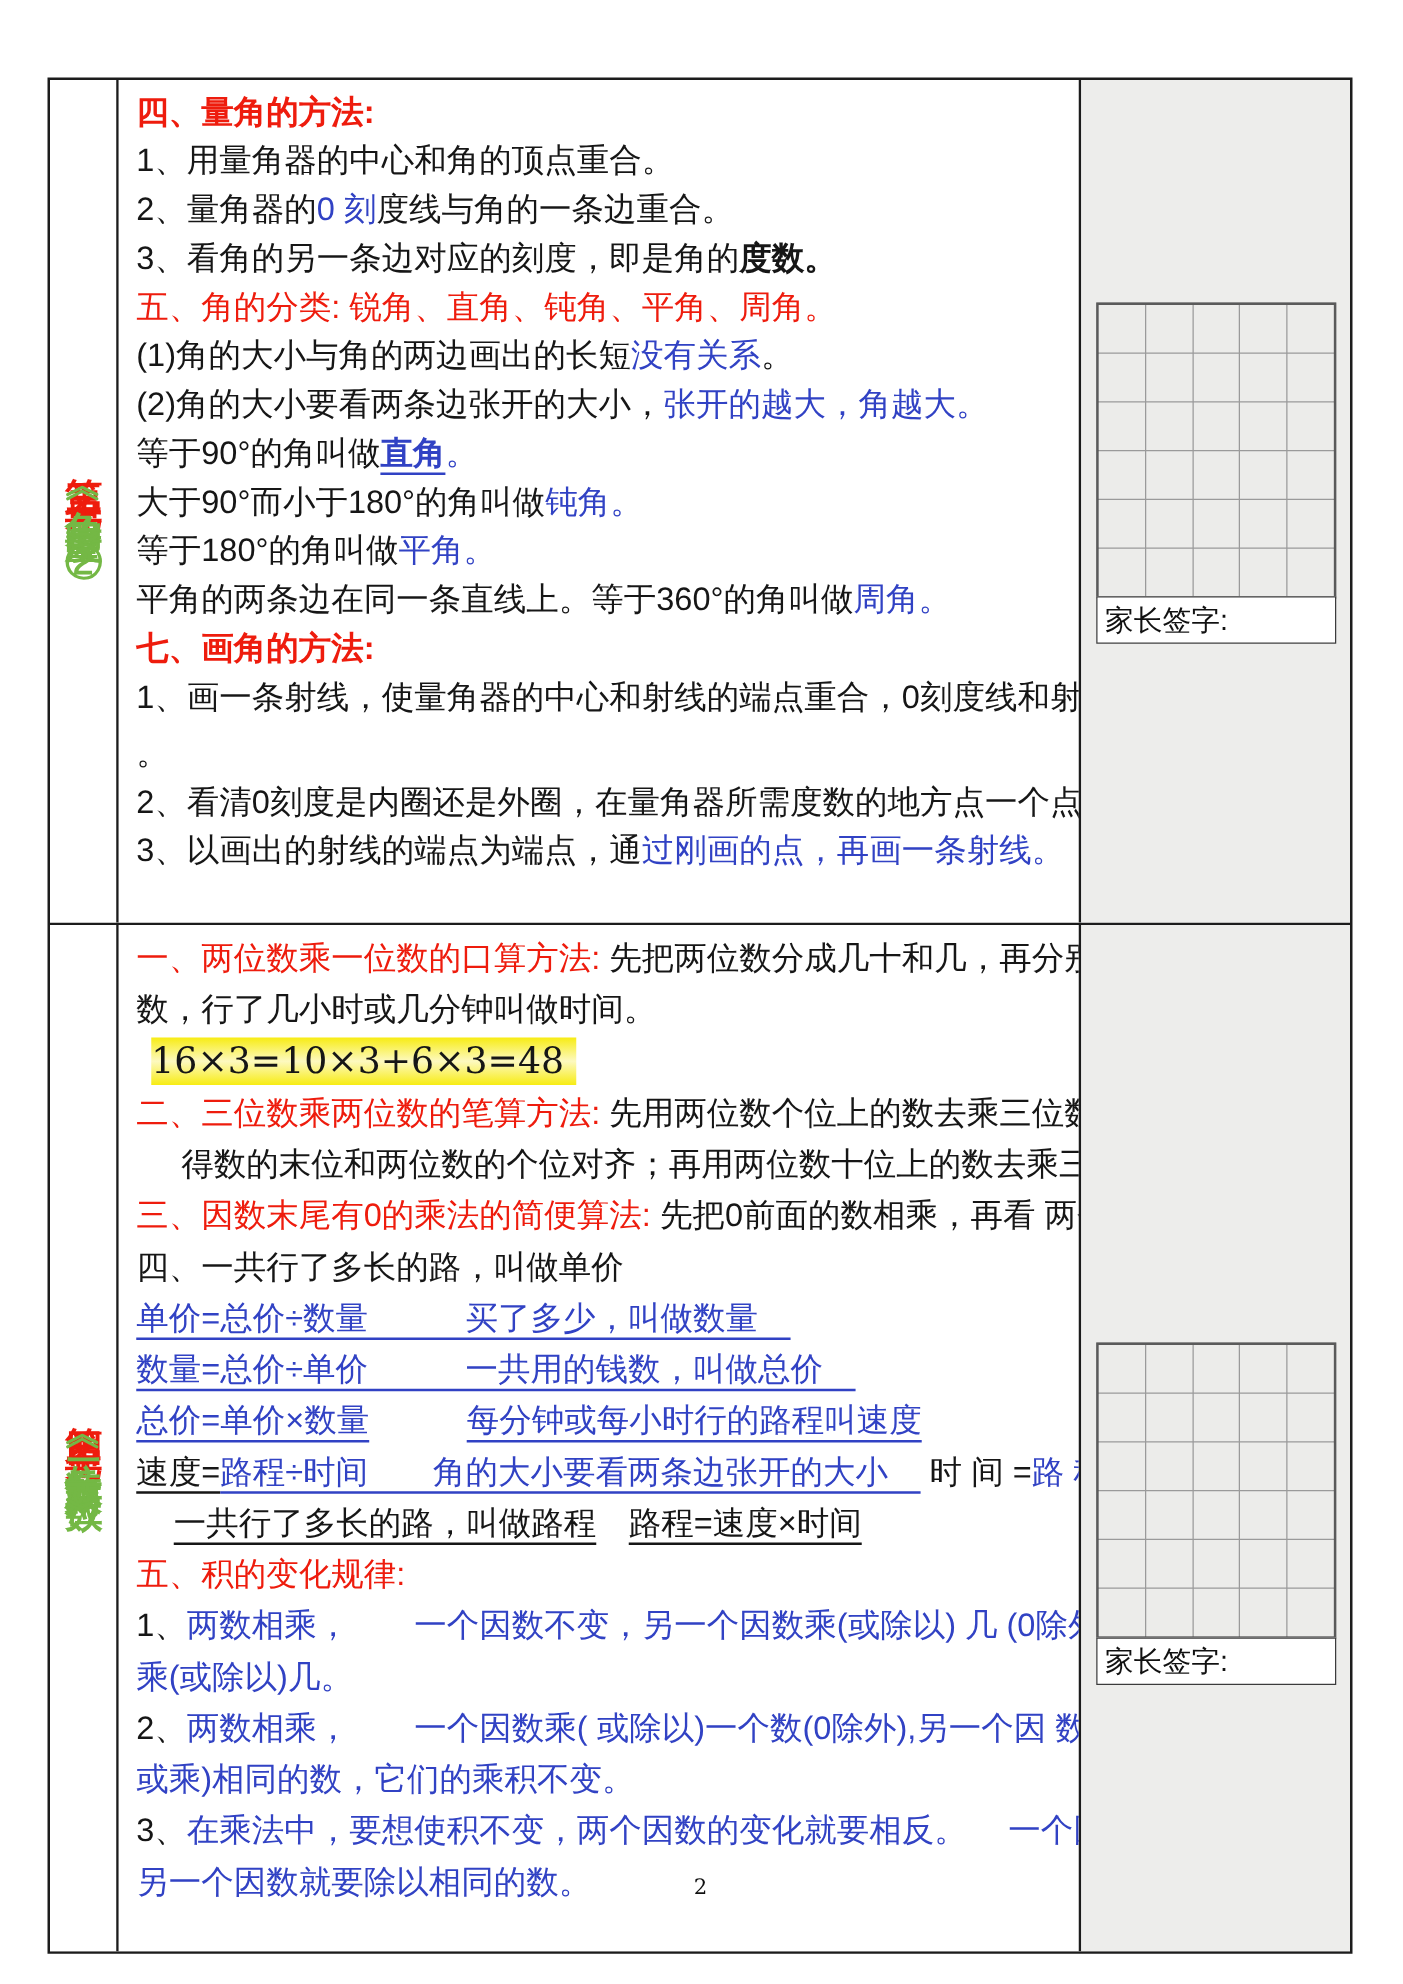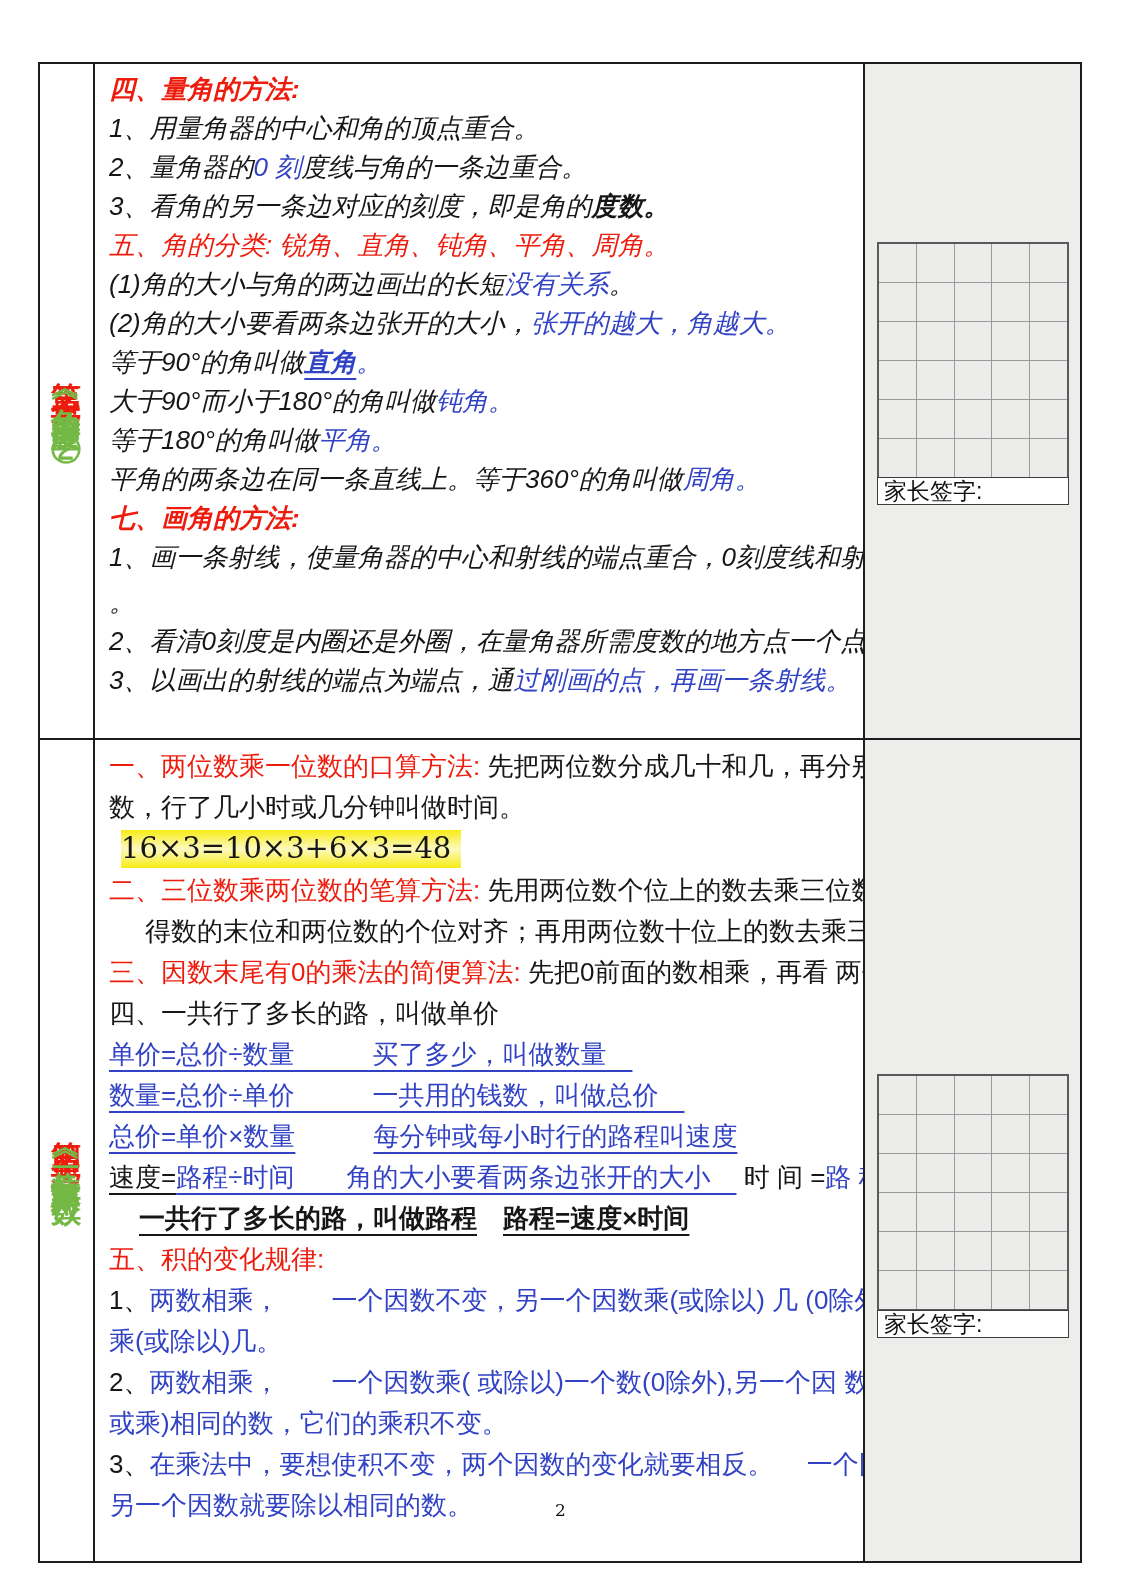--- a/index.html
+++ b/index.html
@@ -14,41 +14,41 @@
 
   .unit-cell { width:55px; border-right:2px solid #1c1c1c; display:flex;
                align-items:center; justify-content:center; background:#fff; }
   .unit-text { writing-mode:vertical-rl; font-size:30px; font-weight:bold;
                letter-spacing:5px; line-height:1.1; text-align:center; }
   .u-red { color:var(--red); }
   .u-green { color:var(--green); font-weight:bold; }
 
   .content-cell { flex:1; border-right:2px solid #1c1c1c; background:#fff;
                   position:relative; overflow:hidden; padding:6px 8px 0 14px; }
-  .content-1 .line { line-height:39px; min-height:39px;font-style:italic; }
+  .content-1 .line { line-height:39px; min-height:39px; }
   .content-2 .line { line-height:41px; min-height:41px; }
   .line { white-space:nowrap; font-size:26px; color:#111; }
   .seg { }
   .c-red { color:var(--red); }
   .c-blue { color:var(--blue); }
   .c-black { color:#161616; }
   .bold { font-weight:bold; }
   .und { text-decoration:underline; text-underline-offset:7px; text-decoration-thickness:1.5px; }
   .hl { background:linear-gradient(180deg, var(--highlight) 0%, #fdf9c0 50%, var(--highlight) 100%);
         padding:1px 10px 3px 0; }
   .serif { font-family:"DejaVu Serif", serif; font-size:29px; }
 
   .sign-cell { width:215px; background:#ededeb; position:relative; }
   .sig-grid { position:absolute; left:12px; width:192px; display:grid;
               grid-template-columns:repeat(5, 1fr); grid-auto-rows:38px;
               border:2px solid #5a5a5a; background:#9a9a9a; grid-gap:1px; }
   .grid-1 { top:178px; }
   .grid-2 { top:334px; }
   .gcell { background:#ececea; }
-  .sign-box { position:absolute; left:12px; width:192px; height:28px; background:#ffffff;
+  .sign-box { position:absolute; left:12px; width:192px; height:38px; background:#ffffff;
               border:1.5px solid #3c3c3c; display:flex; align-items:center;
               padding-left:6px; font-size:23px; color:#111; }
   .box-1 { top:413px; }
   .box-2 { top:570px; }
 
   .page-num { position:absolute; left:460px; top:760px; font-size:17px;
               font-family:"DejaVu Serif", serif; color:#111; }
 </style>
 </head>
 <body>
@@ -131,21 +131,21 @@
           <div class="line"><span class="seg c-black">数，行了几小时或几分钟叫做时间。</span></div>
           <div class="line" style="padding-left: 12px;"><span class="seg c-black hl serif">16×3=10×3+6×3=48</span></div>
           <div class="line"><span class="seg c-red">二、三位数乘两位数的笔算方法:</span><span class="seg c-black"> 先用两位数个位上的数去乘三位数，</span></div>
           <div class="line" style="padding-left: 36px; font-family: Liberation Serif, serif;"><span class="seg c-black">得数的末位和两位数的个位对齐；再用两位数十位上的数去乘三</span></div>
           <div class="line"><span class="seg c-red">三、因数末尾有0的乘法的简便算法:</span><span class="seg c-black"> 先把0前面的数相乘，再看 两个因数</span></div>
           <div class="line"><span class="seg c-black">四、一共行了多长的路，叫做单价</span></div>
           <div class="line"><span class="seg c-blue und">单价=总价÷数量　　　买了多少，叫做数量　</span></div>
           <div class="line"><span class="seg c-blue und">数量=总价÷单价　　　一共用的钱数，叫做总价　</span></div>
           <div class="line"><span class="seg c-blue und">总价=单价×数量</span><span class="seg c-black">　　　</span><span class="seg c-blue und">每分钟或每小时行的路程叫速度</span></div>
           <div class="line"><span class="seg c-black und">速度=</span><span class="seg c-blue und">路程÷时间　　角的大小要看两条边张开的大小　</span><span class="seg c-black"> 时 间 =</span><span class="seg c-blue">路 程 ÷ 速 度</span></div>
-          <div class="line" style="padding-left: 30px; font-weight: bold;"><span class="seg c-black und">一共行了多长的路，叫做路程</span><span class="seg c-black">　</span><span class="seg c-black und">路程=速度×时间</span></div>
+          <div class="line" style="padding-left: 30px;"><span class="seg c-black und">一共行了多长的路，叫做路程</span><span class="seg c-black">　</span><span class="seg c-black und">路程=速度×时间</span></div>
           <div class="line"><span class="seg c-red">五、积的变化规律:</span></div>
           <div class="line"><span class="seg c-black">1、</span><span class="seg c-blue">两数相乘，　　一个因数不变，另一个因数乘(或除以) 几 (0除外)，积也要</span></div>
           <div class="line"><span class="seg c-blue">乘(或除以)几。</span></div>
           <div class="line"><span class="seg c-black">2、</span><span class="seg c-blue">两数相乘，　　一个因数乘( 或除以)一个数(0除外),另一个因 数除以(</span></div>
           <div class="line"><span class="seg c-blue">或乘)相同的数，它们的乘积不变。</span></div>
           <div class="line"><span class="seg c-black">3、</span><span class="seg c-blue">在乘法中，要想使积不变，两个因数的变化就要相反。　 一个因 数乘一个数，</span></div>
           <div class="line"><span class="seg c-blue">另一个因数就要除以相同的数。</span></div>
         </div>
       <div class="sign-cell">
         <div class="sig-grid grid-2">

